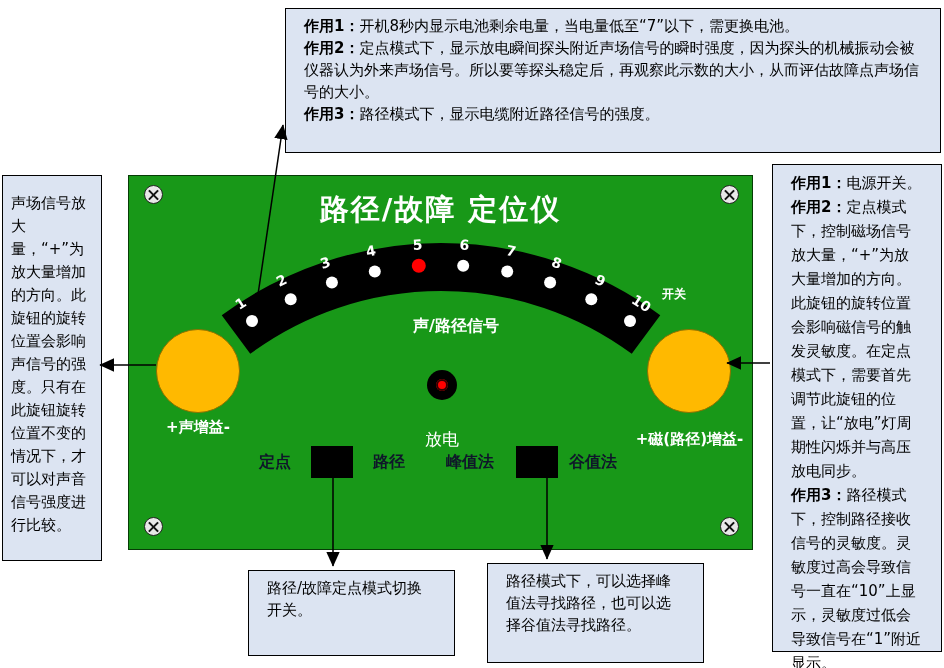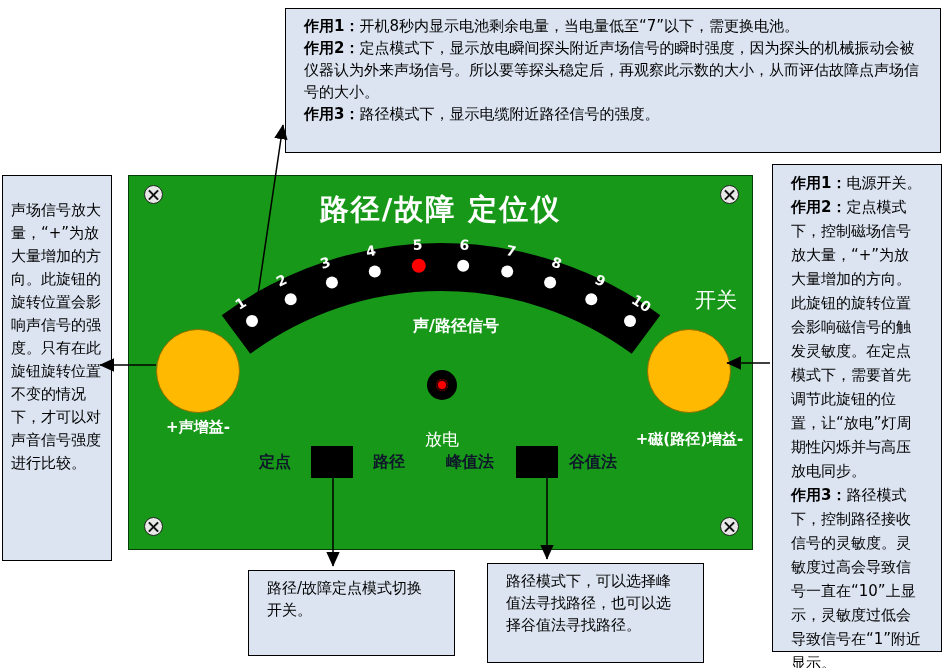--- a/index.html
+++ b/index.html
@@ -12,21 +12,21 @@
 
   
   .note {
     position:absolute; background:var(--note-bg,#dce4f2); border:1px solid #000;
     font-size:15px; line-height:22px; padding:6px 18px;
   }
   .note-p { margin:0; }
   .note b { font-weight:bold; }
 
   #note-top    { left:285px; top:8px;   width:656px; height:145px; }
-  #note-left   { left:2px;   top:175px; width:110px;  height:386px; padding:23px 8px; line-height:23px; }
+  #note-left   { left:2px;   top:175px; width:100px;  height:386px; padding:16px 8px; line-height:23px; }
   #note-right  { left:772px; top:164px; width:170px; height:488px; line-height:24px; }
   #note-bl     { left:248px; top:570px; width:207px; height:86px;  }
   #note-bm     { left:487px; top:563px; width:217px; height:100px; }
 
   
   #panel {
     position:absolute; left:128px; top:175px; width:625px; height:375px;
     background:var(--panel-green,#189818); border:1px solid #063c06;
   }
   #panel-title {
@@ -36,22 +36,22 @@
   #dial-svg { position:absolute; left:0; top:0; width:625px; height:375px; pointer-events:none; }
   .dial-num {
     fill:#fff; font-size:14px; font-weight:bold; text-anchor:middle;
     dominant-baseline:central; font-family:"DejaVu Sans","Liberation Sans",sans-serif;
   }
   #dial-caption {
     position:absolute; left:247px; top:140px; width:160px; text-align:center;
     color:#fff; font-size:16px; font-weight:bold;
   }
   #power-label {
-    position:absolute; left:552px; top:110px; width:70px; text-align:center;
-    color:#fff; font-size:21px; font-weight:normal;
+    position:absolute; left:510px; top:110px; width:70px; text-align:center;
+    color:#fff; font-size:12px; font-weight:bold;
   }
   .knob {
     position:absolute; width:84px; height:84px; border-radius:50%;
     background:var(--knob-yellow,#ffb900); border:1px solid #8f7100; cursor:pointer;
   }
   #knob-sound { left:27px;  top:153px; }
   #knob-mag   { left:518px; top:153px; }
   .knob-label {
     position:absolute; text-align:center; color:#fff; font-size:15px; font-weight:bold;
   }

